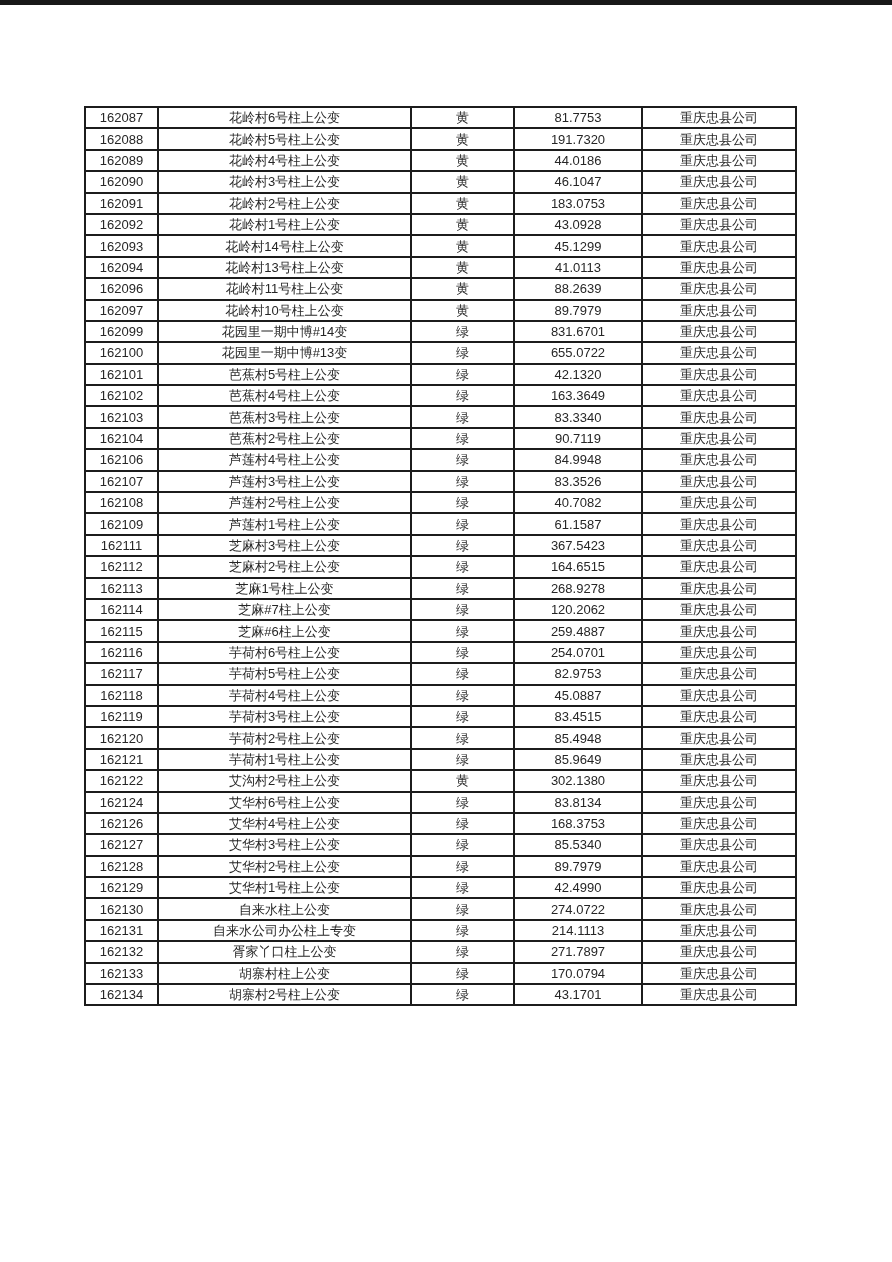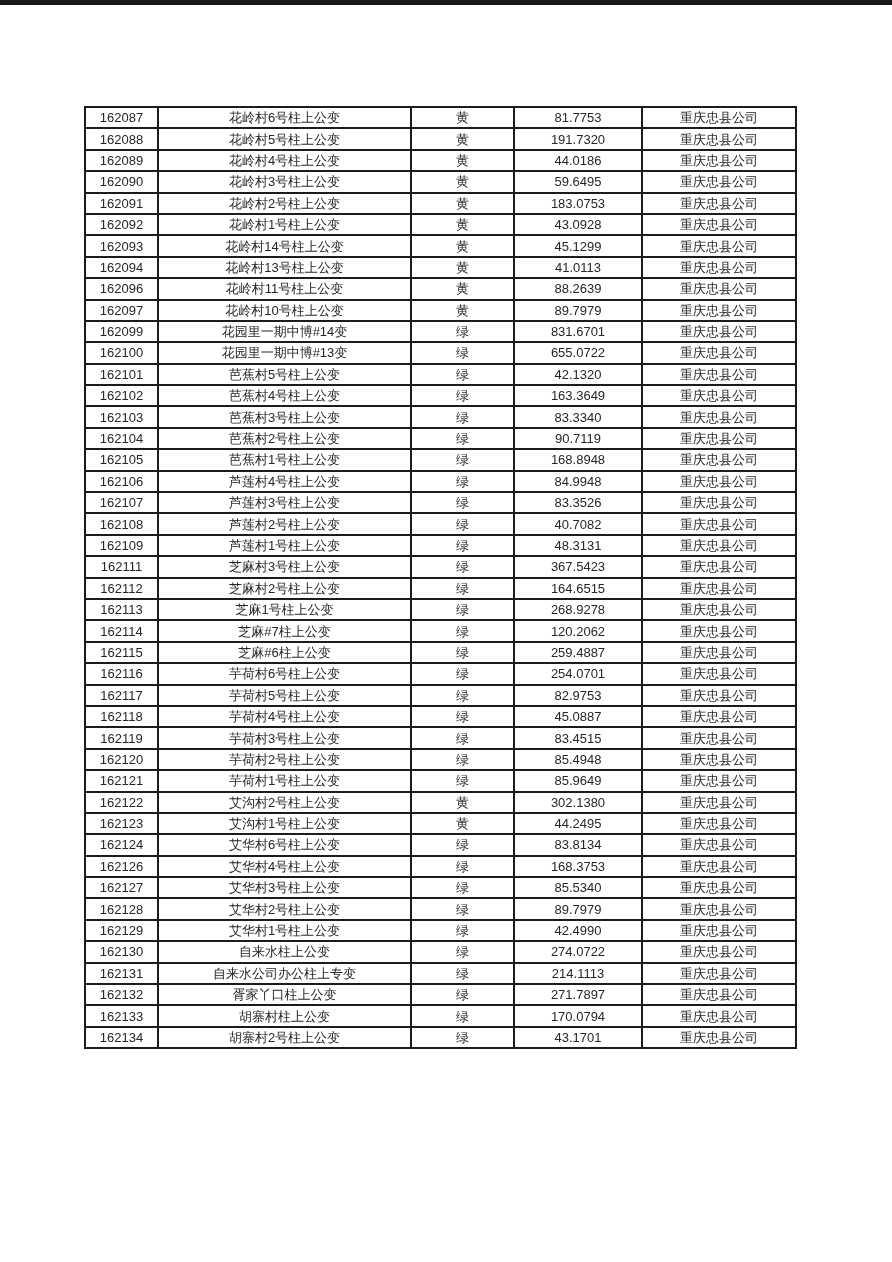--- a/index.html
+++ b/index.html
@@ -84,21 +84,21 @@
           <td>162089</td>
           <td>花岭村4号柱上公变</td>
           <td>黄</td>
           <td>44.0186</td>
           <td>重庆忠县公司</td>
         </tr>
         <tr>
           <td>162090</td>
           <td>花岭村3号柱上公变</td>
           <td>黄</td>
-          <td>59.6495</td>
+          <td>46.1047</td>
           <td>重庆忠县公司</td>
         </tr>
         <tr>
           <td>162091</td>
           <td>花岭村2号柱上公变</td>
           <td>黄</td>
           <td>183.0753</td>
           <td>重庆忠县公司</td>
         </tr>
         <tr>
@@ -172,27 +172,20 @@
           <td>重庆忠县公司</td>
         </tr>
         <tr>
           <td>162104</td>
           <td>芭蕉村2号柱上公变</td>
           <td>绿</td>
           <td>90.7119</td>
           <td>重庆忠县公司</td>
         </tr>
         <tr>
-          <td>162105</td>
-          <td>芭蕉村1号柱上公变</td>
-          <td>绿</td>
-          <td>168.8948</td>
-          <td>重庆忠县公司</td>
-        </tr>
-        <tr>
           <td>162106</td>
           <td>芦莲村4号柱上公变</td>
           <td>绿</td>
           <td>84.9948</td>
           <td>重庆忠县公司</td>
         </tr>
         <tr>
           <td>162107</td>
           <td>芦莲村3号柱上公变</td>
           <td>绿</td>
@@ -203,21 +196,21 @@
           <td>162108</td>
           <td>芦莲村2号柱上公变</td>
           <td>绿</td>
           <td>40.7082</td>
           <td>重庆忠县公司</td>
         </tr>
         <tr>
           <td>162109</td>
           <td>芦莲村1号柱上公变</td>
           <td>绿</td>
-          <td>48.3131</td>
+          <td>61.1587</td>
           <td>重庆忠县公司</td>
         </tr>
         <tr>
           <td>162111</td>
           <td>芝麻村3号柱上公变</td>
           <td>绿</td>
           <td>367.5423</td>
           <td>重庆忠县公司</td>
         </tr>
         <tr>
@@ -288,27 +281,20 @@
           <td>芋荷村1号柱上公变</td>
           <td>绿</td>
           <td>85.9649</td>
           <td>重庆忠县公司</td>
         </tr>
         <tr>
           <td>162122</td>
           <td>艾沟村2号柱上公变</td>
           <td>黄</td>
           <td>302.1380</td>
-          <td>重庆忠县公司</td>
-        </tr>
-        <tr>
-          <td>162123</td>
-          <td>艾沟村1号柱上公变</td>
-          <td>黄</td>
-          <td>44.2495</td>
           <td>重庆忠县公司</td>
         </tr>
         <tr>
           <td>162124</td>
           <td>艾华村6号柱上公变</td>
           <td>绿</td>
           <td>83.8134</td>
           <td>重庆忠县公司</td>
         </tr>
         <tr>

